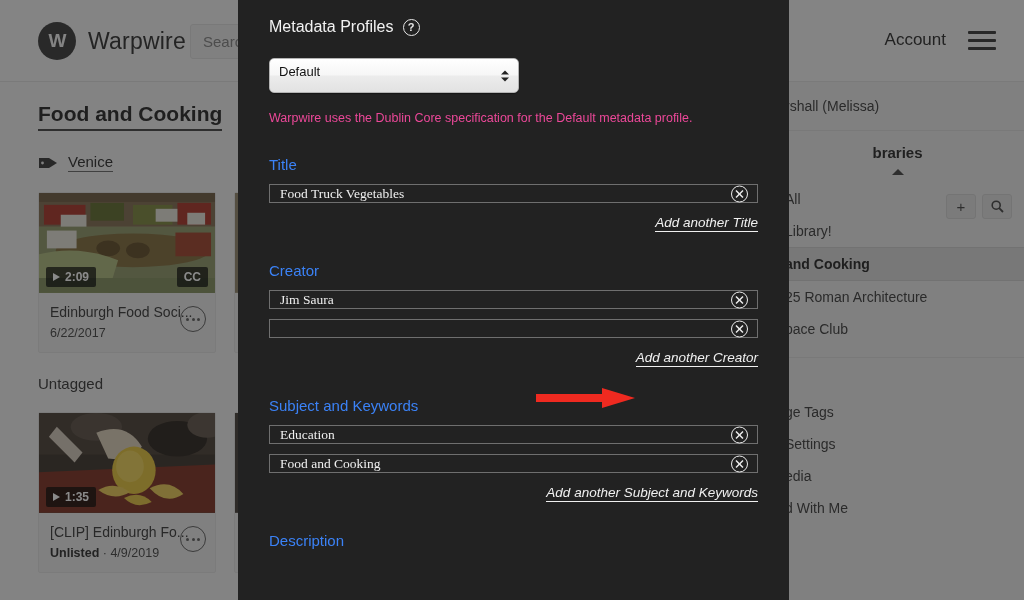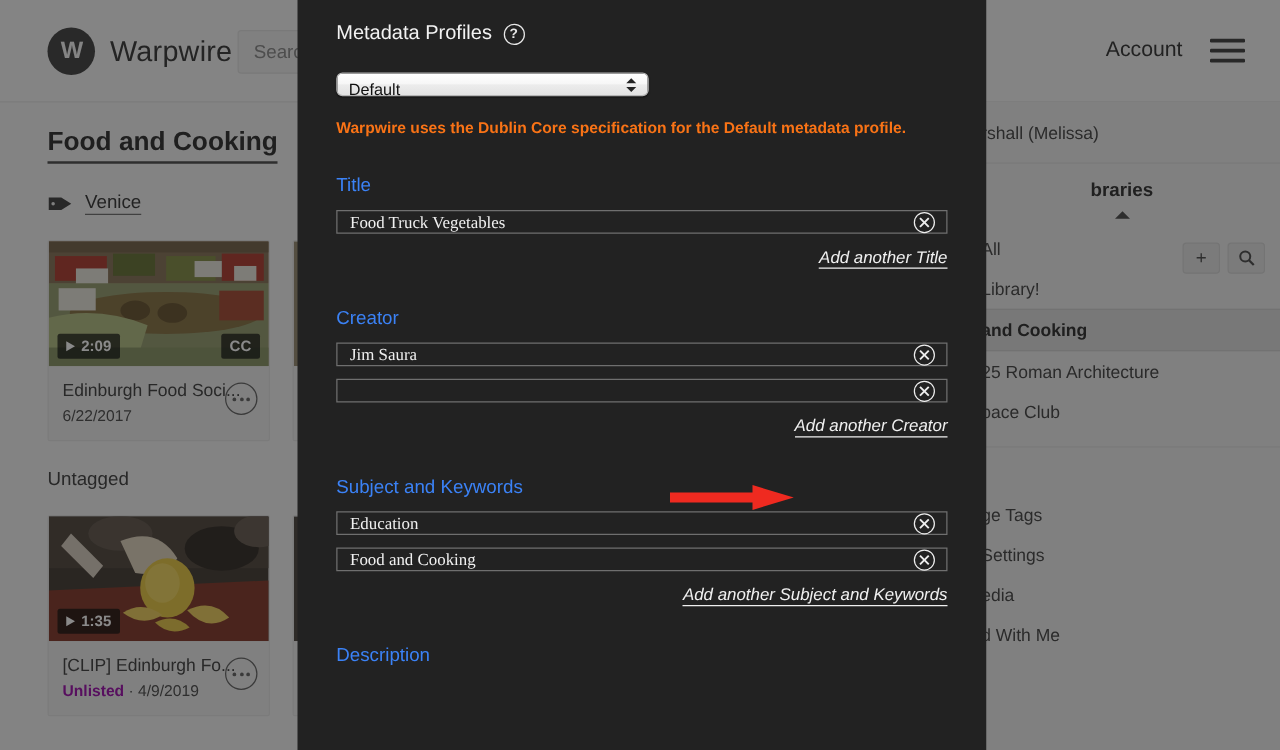--- a/index.html
+++ b/index.html
@@ -124,21 +124,21 @@
   .badge-cc {
     position: absolute; right: 7px; bottom: 7px;
     background: rgba(25,25,25,.72);
     color: #fff; font-size: 12px; font-weight: bold;
     padding: 3px 7px; border-radius: 2px;
   }
   .tri { width:0;height:0;border-left:7px solid #fff;border-top:4.5px solid transparent;border-bottom:4.5px solid transparent; }
   .vmeta { padding: 10px 11px 12px 11px; position: relative; }
   .vtitle { font-size: 14px; color: #4a4a4a; white-space: nowrap; overflow: hidden; padding-right: 34px; }
   .vsub { font-size: 12.5px; color: #565656; margin-top: 6px; }
-  .vsub .unlisted { color: #a21caf; font-weight: bold; }
+  .vsub .unlisted { color: #404040; font-weight: bold; }
   .dots {
     position: absolute; right: 9px; top: 12px;
     width: 26px; height: 26px; border-radius: 50%;
     border: 1.5px solid #6c6c6c;
     display: flex; align-items: center; justify-content: center; gap: 2.5px;
   }
   .dots i { width: 3px; height: 3px; background: #6c6c6c; border-radius: 50%; display:block; }
 
   .section-label { margin-top: 22px; font-size: 15px; color: #4a4a4a; }
 
@@ -208,40 +208,40 @@
   }
   .qmark {
     width: 17px; height: 17px; border-radius: 50%;
     border: 1.5px solid #e8e8e8;
     font-size: 11px; font-weight: bold; color: #e8e8e8;
     display: flex; align-items: center; justify-content: center;
     line-height: 1;
   }
 
   .m-select {
-    width: 250px; height: 19px;
+    width: 250px; height: 35px;
     background: linear-gradient(to bottom, #ffffff 0%, #f6f6f6 48%, #ececec 52%, #e2e2e2 100%);
     border: 1px solid #b4b4b4;
     border-radius: 5px;
     position: relative;
     font-size: 13px; color: #111;
     padding: 5px 9px;
     box-shadow: 0 1px 1px rgba(0,0,0,.35);
   }
   .m-select .sel-arrows {
     position: absolute; right: 9px; top: 50%;
     transform: translateY(-50%);
     display: flex; flex-direction: column; gap: 3px;
   }
   .ar-up { width:0;height:0;border-left:4px solid transparent;border-right:4px solid transparent;border-bottom:4.5px solid #232323; }
   .ar-dn { width:0;height:0;border-left:4px solid transparent;border-right:4px solid transparent;border-top:4.5px solid #232323; }
 
   .m-note {
     margin-top: 18px;
-    font-size: 12.5px; color: #f97316; font-weight: bold;
+    font-size: 12.5px; color: #ec4899;
   }
 
   .m-group { margin-top: 31px; }
   .m-label {
     font-size: 15px; color: #3b82f6;
     margin-bottom: 11px;
   }
   .m-field {
     position: relative;
     width: 489px; height: 19px;

